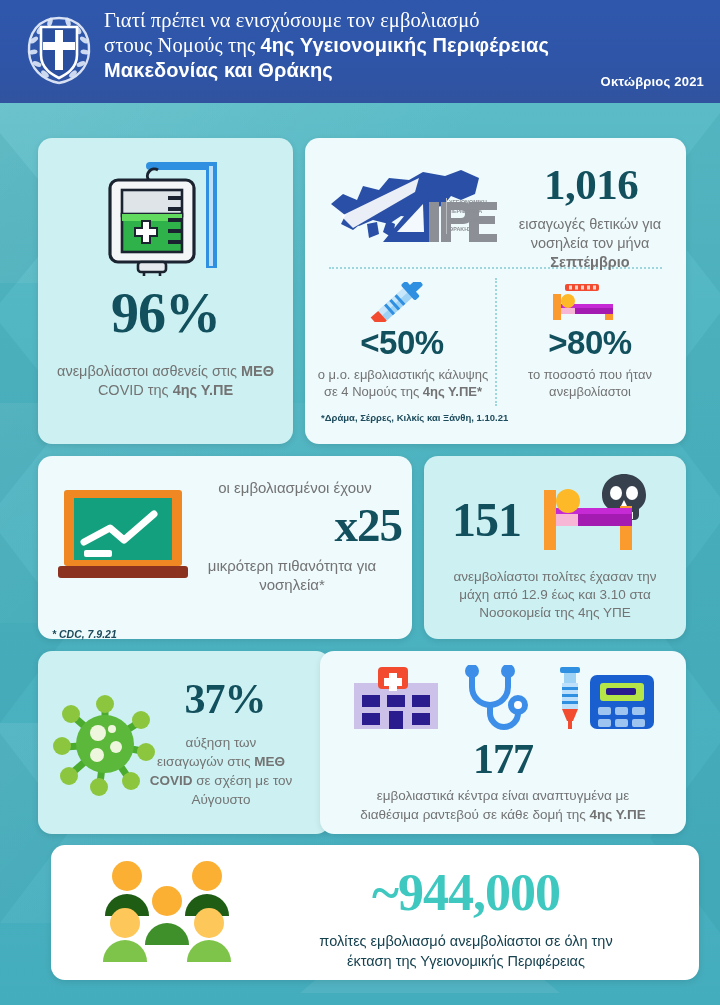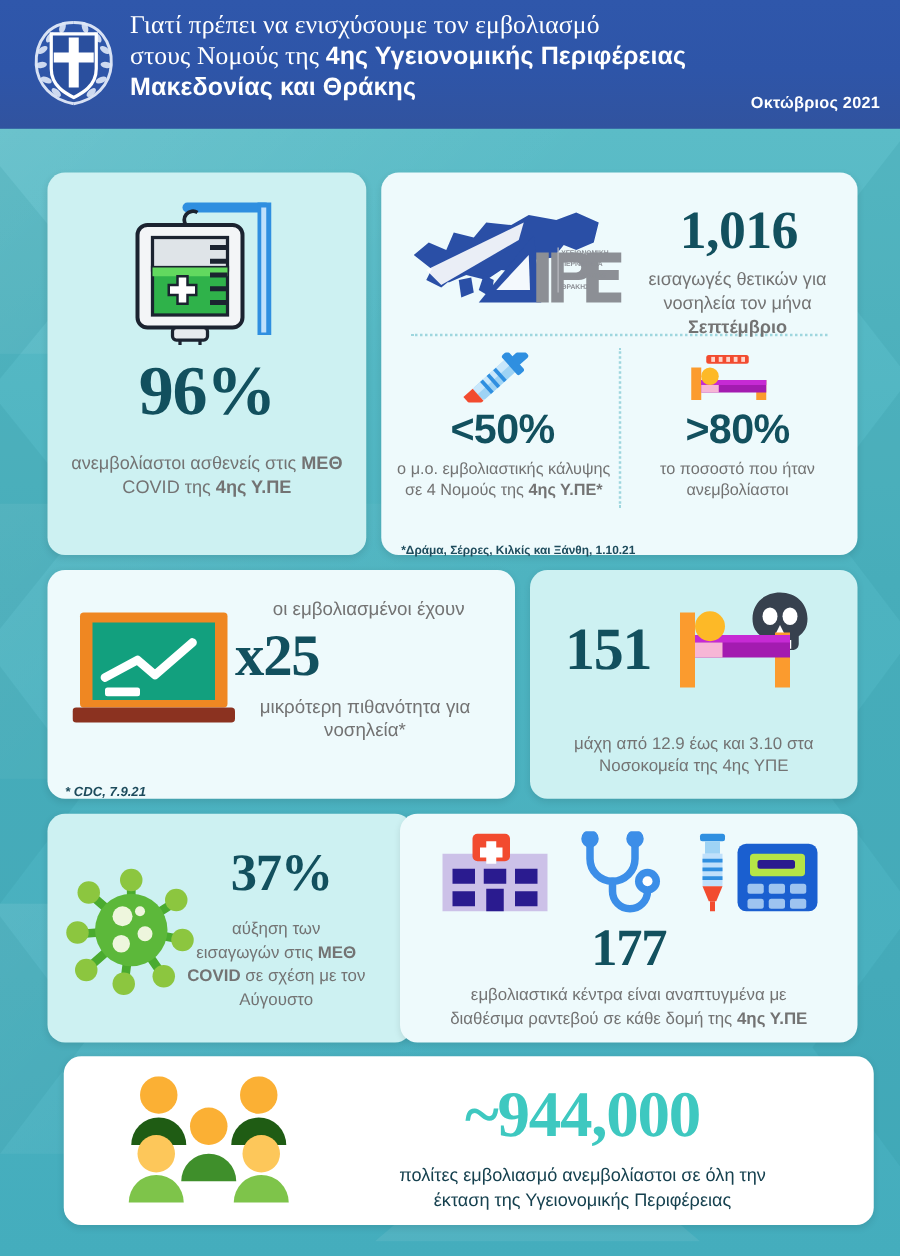--- a/index.html
+++ b/index.html
@@ -56,27 +56,27 @@
   #c2 .n1016{position:absolute;left:196px;top:22px;width:180px;text-align:center;font-size:43px;letter-spacing:-.5px;}
   #c2 .cap1{position:absolute;left:190px;top:77px;width:190px;}
   #c2 .icoA{position:absolute;left:42px;top:144px;width:100px;height:40px;}
   #c2 .n50{position:absolute;left:14px;top:186px;width:166px;text-align:center;
           font-size:33px;font-family:"Liberation Sans",sans-serif;letter-spacing:-.5px;}
   #c2 .cap2{position:absolute;left:10px;top:228px;width:176px;font-size:13px;line-height:17px;}
   #c2 .icoB{position:absolute;left:222px;top:144px;width:110px;height:40px;}
   #c2 .n80{position:absolute;left:200px;top:186px;width:170px;text-align:center;
           font-size:33px;font-family:"Liberation Sans",sans-serif;letter-spacing:-.5px;}
   #c2 .cap3{position:absolute;left:196px;top:228px;width:178px;font-size:13px;line-height:17px;}
-  #c2 .foot{position:absolute;left:16px;top:297px;}
+  #c2 .foot{position:absolute;left:16px;top:274px;}
 
   
   #c3{left:38px;top:456px;width:374px;height:183px;}
   #board{position:absolute;left:20px;top:28px;width:130px;height:100px;}
   #c3 .capTop{position:absolute;left:150px;top:22px;width:214px;font-size:15px;}
-  #c3 .num{position:absolute;left:150px;top:42px;width:214px;text-align:left;font-size:47px;letter-spacing:-1px;}
+  #c3 .num{position:absolute;left:150px;top:42px;width:214px;text-align:right;font-size:47px;letter-spacing:-1px;}
   #c3 .capBot{position:absolute;left:140px;top:100px;width:228px;font-size:15px;}
   #c3 .foot{position:absolute;left:14px;top:172px;font-size:10.5px;font-style:italic;}
 
   
   #c4{left:424px;top:456px;width:262px;height:183px;}
   #c4 .num{position:absolute;left:10px;top:36px;width:105px;text-align:center;font-size:48px;letter-spacing:-1px;}
   #bedwrap{position:absolute;left:112px;top:12px;width:130px;height:90px;}
   #c4 .cap{position:absolute;left:8px;top:112px;width:246px;font-size:13.5px;line-height:18px;}
 
   
@@ -306,21 +306,21 @@
         </g>
         <rect x="8" y="22" width="12" height="60" fill="#fb9b2e"></rect>
         <rect x="84" y="38" width="12" height="44" fill="#fb9b2e"></rect>
         <rect x="20" y="40" width="76" height="18" fill="#a31bb0"></rect>
         <rect x="20" y="40" width="76" height="6" fill="#c62ad4"></rect>
         <rect x="20" y="46" width="22" height="12" fill="#f7b6d6"></rect>
         <circle cx="32" cy="33" r="12" fill="#fdb927"></circle>
       </svg>
     </div>
     <div class="cap">
-      <br>
+      <span>ανεμβολίαστοι πολίτες έχασαν την</span><br>
       <span>μάχη από 12.9 έως και 3.10 στα</span><br>
       <span>Νοσοκομεία της 4ης ΥΠΕ</span>
     </div>
   </div>
 
   <div class="card tint" id="c5">
     <div id="virus">
       <svg width="110" height="110" viewBox="0 0 110 110">
         <g stroke="#4aab2f" stroke-width="7" stroke-linecap="round">
           <path d="M55 55 L55 18"></path>

